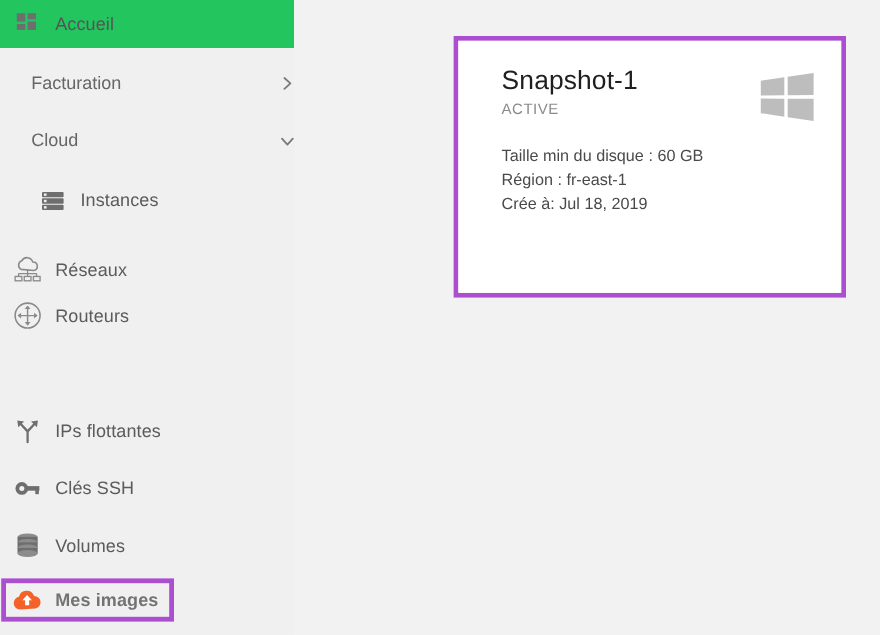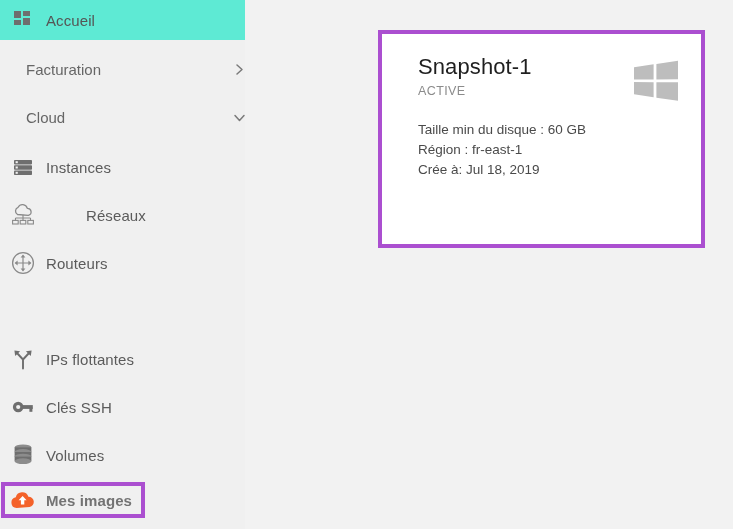--- a/index.html
+++ b/index.html
@@ -47,21 +47,21 @@
     font-size: 15px;
     color: #5b5b5b;
     letter-spacing: 0.1px;
     white-space: nowrap;
   }
 
   
   #row-accueil {
     top: 0;
     height: 40px;
-    background: #5eead4;
+    background: #22c55e;
   }
   #row-accueil .nav-label {
     color: #555555;
   }
 
   
   .section-row {
     position: absolute;
     left: 15px;
     width: 245px;
@@ -200,35 +200,35 @@
 
   <div class="section-row" style="top:100px;">
     <span class="section-label">Cloud</span>
     <span class="section-chevron">
       <svg width="13" height="13" viewBox="0 0 13 13">
         <path d="M2 4.5 L6.5 9.5 L11 4.5" fill="none" stroke="#7a7a7a" stroke-width="1.5" stroke-linecap="round" stroke-linejoin="round"></path>
       </svg>
     </span>
   </div>
 
-  <div class="nav-row" style="top:149px;height:36px;">
+  <div class="nav-row" style="top:149px;height:36px;padding-left:21px;">
     <span class="nav-icon">
       <svg width="22" height="22" viewBox="0 0 22 22">
         <rect x="2" y="4" width="18" height="4.4" rx="0.8" fill="#6e6e6e"></rect>
         <rect x="2" y="9.3" width="18" height="4.4" rx="0.8" fill="#6e6e6e"></rect>
         <rect x="2" y="14.6" width="18" height="4.4" rx="0.8" fill="#6e6e6e"></rect>
         <rect x="3.6" y="5.2" width="2.2" height="2" fill="#f0f0f0"></rect>
         <rect x="3.6" y="10.5" width="2.2" height="2" fill="#f0f0f0"></rect>
         <rect x="3.6" y="15.8" width="2.2" height="2" fill="#f0f0f0"></rect>
       </svg>
     </span>
     <span class="nav-label">Instances</span>
   </div>
 
-  <div class="nav-row" style="top:197px;height:36px;gap:40px;">
+  <div class="nav-row" style="top:207px;height:36px;">
     <span class="nav-icon">
       <svg width="26" height="24" viewBox="0 0 26 24">
         <path d="M7.5 11.5 a4 4 0 0 1 .6 -7.2 a5 5 0 0 1 9.2 1 a3.6 3.6 0 0 1 1 7.1 Z" fill="none" stroke="#8a8a8a" stroke-width="1.3" stroke-linejoin="round"></path>
         <path d="M13 11.8 V15 M5.5 15 H20.5 M5.5 15 V17.4 M13 15 V17.4 M20.5 15 V17.4" fill="none" stroke="#8a8a8a" stroke-width="1.1"></path>
         <rect x="2.6" y="17.4" width="5.6" height="3.6" fill="none" stroke="#8a8a8a" stroke-width="1.1"></rect>
         <rect x="10.2" y="17.4" width="5.6" height="3.6" fill="none" stroke="#8a8a8a" stroke-width="1.1"></rect>
         <rect x="17.8" y="17.4" width="5.6" height="3.6" fill="none" stroke="#8a8a8a" stroke-width="1.1"></rect>
       </svg>
     </span>
     <span class="nav-label">Réseaux</span>

